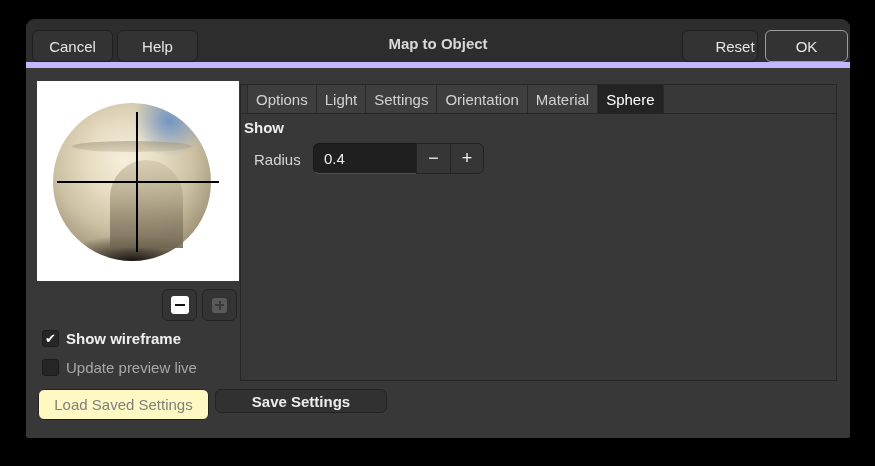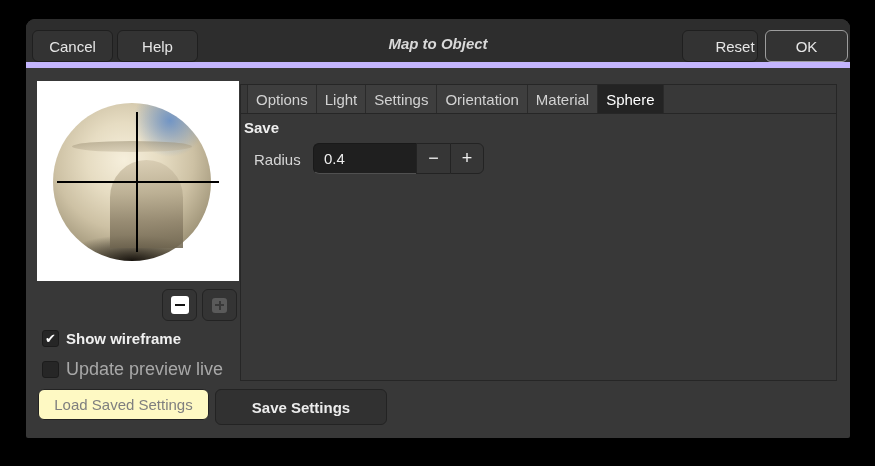--- a/index.html
+++ b/index.html
@@ -22,21 +22,21 @@
     font-size:15px; font-family:"Liberation Sans", sans-serif;
     display:flex; align-items:center; justify-content:center; gap:6px; cursor:pointer;
   }
   .hbtn.cancel { left:6px;  width:81px; }
   .hbtn.help   { left:91px; width:81px; }
   .hbtn.reset  { left:656px; width:76px;padding-left:36px; }
   .hbtn.ok     { left:739px; width:83px; border:1px solid #9d9d9d; }
   .dialog-title {
     position:absolute; left:0; right:0; top:0; height:49px;
     display:flex; align-items:center; justify-content:center;
-    color:#d9d9d9; font-size:15px; font-weight:bold; pointer-events:none;font-style:italic;
+    color:#d9d9d9; font-size:15px; font-weight:bold; pointer-events:none;
   }
   .chev { width:13px; height:8px; display:block; }
 
   
   .preview-box {
     position:absolute; left:11px; top:62px; width:202px; height:200px;
     background:#ffffff; overflow:hidden;
   }
   .sphere {
     position:absolute; left:16px; top:22px; width:158px; height:158px; border-radius:50%;
@@ -74,21 +74,21 @@
 
   .check-row { position:absolute; display:flex; align-items:center; gap:7px; }
   .row-wire { left:16px; top:311px; }
   .row-live { left:16px; top:340px; }
   .checkbox {
     width:17px; height:17px; border-radius:3px; background:#262626;
     border:1px solid #1c1c1c; color:#fff; font-size:13px; line-height:15px;
     text-align:center; cursor:pointer;
   }
   .lbl-wire { color:#f0f0f0; font-weight:bold; font-size:15px;text-align:center; }
-  .lbl-live { color:#a8a8a8; font-size:18px; }
+  .lbl-live { color:#a8a8a8; font-size:15px; }
 
   
   .notebook {
     position:absolute; left:214px; top:65px; width:597px; height:297px;
     border:1px solid #262626; border-top:none;
   }
   .tabbar {
     position:absolute; left:0; top:0; width:100%; height:30px;
     border-top:1px solid #262626; border-bottom:1px solid #262626;
     display:flex; align-items:stretch;
@@ -113,21 +113,21 @@
   .spin-btn {
     width:34px; height:31px; background:#363636; border:1px solid #232323;
     color:#efefef; font-size:18px; display:flex; align-items:center; justify-content:center;
     cursor:pointer;
   }
   .spin-minus { border-right:none; }
   .spin-plus  { border-radius:0 6px 6px 0; }
 
   
   .load-btn { left:12px; top:370px; width:171px; height:31px; background:#fef9c3; color:#7f7f7f; }
-  .save-btn { left:189px; top:370px; width:172px; height:36px; background:#313131; color:#ececec; font-weight:600; }
+  .save-btn { left:189px; top:370px; width:172px; height:24px; background:#313131; color:#ececec; font-weight:600; }
 </style>
 </head>
 <body>
 
 <div class="stage">
   <div class="window">
 
     <div class="header">
       <button class="hbtn cancel">Cancel</button>
       <button class="hbtn help">Help</button>
@@ -170,21 +170,21 @@
 
     <div class="notebook">
       <div class="tabbar">
         <button class="tab">Options</button>
         <button class="tab">Light</button>
         <button class="tab">Settings</button>
         <button class="tab">Orientation</button>
         <button class="tab">Material</button>
         <button class="tab active">Sphere</button>
       </div>
-      <div class="section-title">Save</div>
+      <div class="section-title">Show</div>
       <div class="radius-label">Radius</div>
       <div class="spin-group">
         <input class="spin-entry" type="text" value="0.4" style="">
         <button class="spin-btn spin-minus">
           <span>−</span>
         </button>
         <button class="spin-btn spin-plus">
           <span>+</span>
         </button>
       </div>

